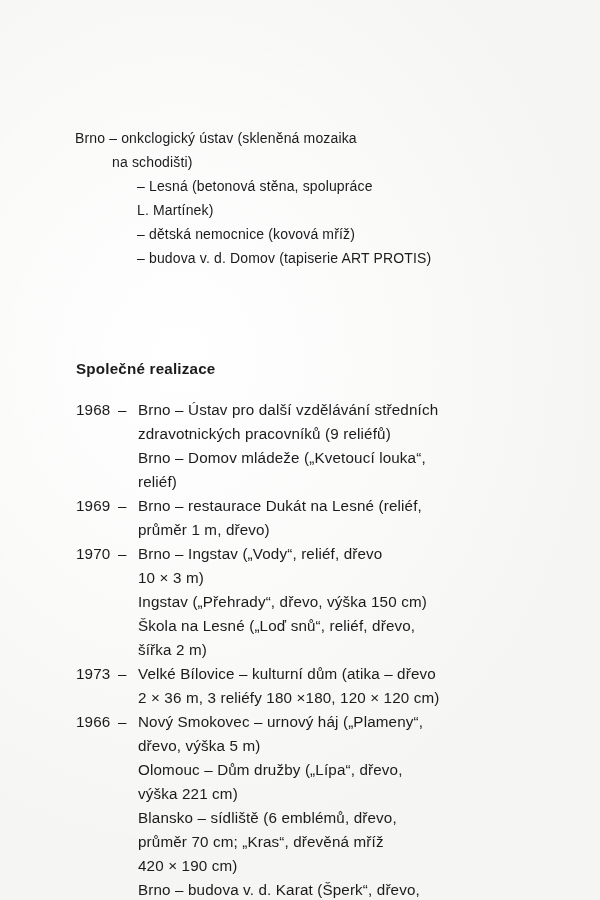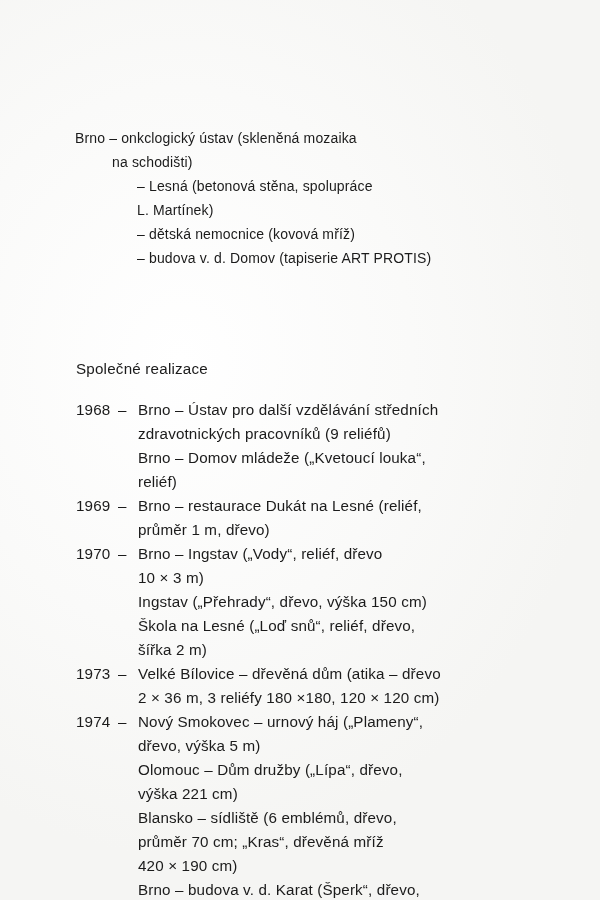--- a/index.html
+++ b/index.html
@@ -46,21 +46,21 @@
   .ind-1 { margin-left: 37px; }
   .ind-2 { margin-left: 62px; }
 
   
   .section-heading {
     position: absolute;
     left: 76px;
     top: 358px;
     font-size: 15.2px;
     line-height: 22px;
-    font-weight: normal;
+    font-weight: bold;
     letter-spacing: 0.2px;
   }
 
   
   .year-list {
     position: absolute;
     left: 76px;
     top: 398px;
     width: 510px;
   }
@@ -143,28 +143,28 @@
       <div class="cont">10 × 3 m)</div>
       <div class="cont">Ingstav („Přehrady“, dřevo, výška 150 cm)</div>
       <div class="cont">Škola na Lesné („Loď snů“, reliéf, dřevo,</div>
       <div class="cont">šířka 2 m)</div>
     </div>
 
     <div class="entry">
       <div class="entry-first">
         <span class="year">1973</span>
         <span class="sep">–</span>
-        <span class="entry-text">Velké Bílovice – dřevěná dům (atika – dřevo</span>
+        <span class="entry-text">Velké Bílovice – kulturní dům (atika – dřevo</span>
       </div>
       <div class="cont">2 × 36 m, 3 reliéfy 180 ×180, 120 × 120 cm)</div>
     </div>
 
     <div class="entry">
       <div class="entry-first">
-        <span class="year">1974</span>
+        <span class="year">1966</span>
         <span class="sep">–</span>
         <span class="entry-text">Nový Smokovec – urnový háj („Plameny“,</span>
       </div>
       <div class="cont">dřevo, výška 5 m)</div>
       <div class="cont">Olomouc – Dům družby („Lípa“, dřevo,</div>
       <div class="cont">výška 221 cm)</div>
       <div class="cont">Blansko – sídliště (6 emblémů, dřevo,</div>
       <div class="cont">průměr 70 cm; „Kras“, dřevěná mříž</div>
       <div class="cont">420 × 190 cm)</div>
       <div class="cont">Brno – budova v. d. Karat (Šperk“, dřevo,</div>

